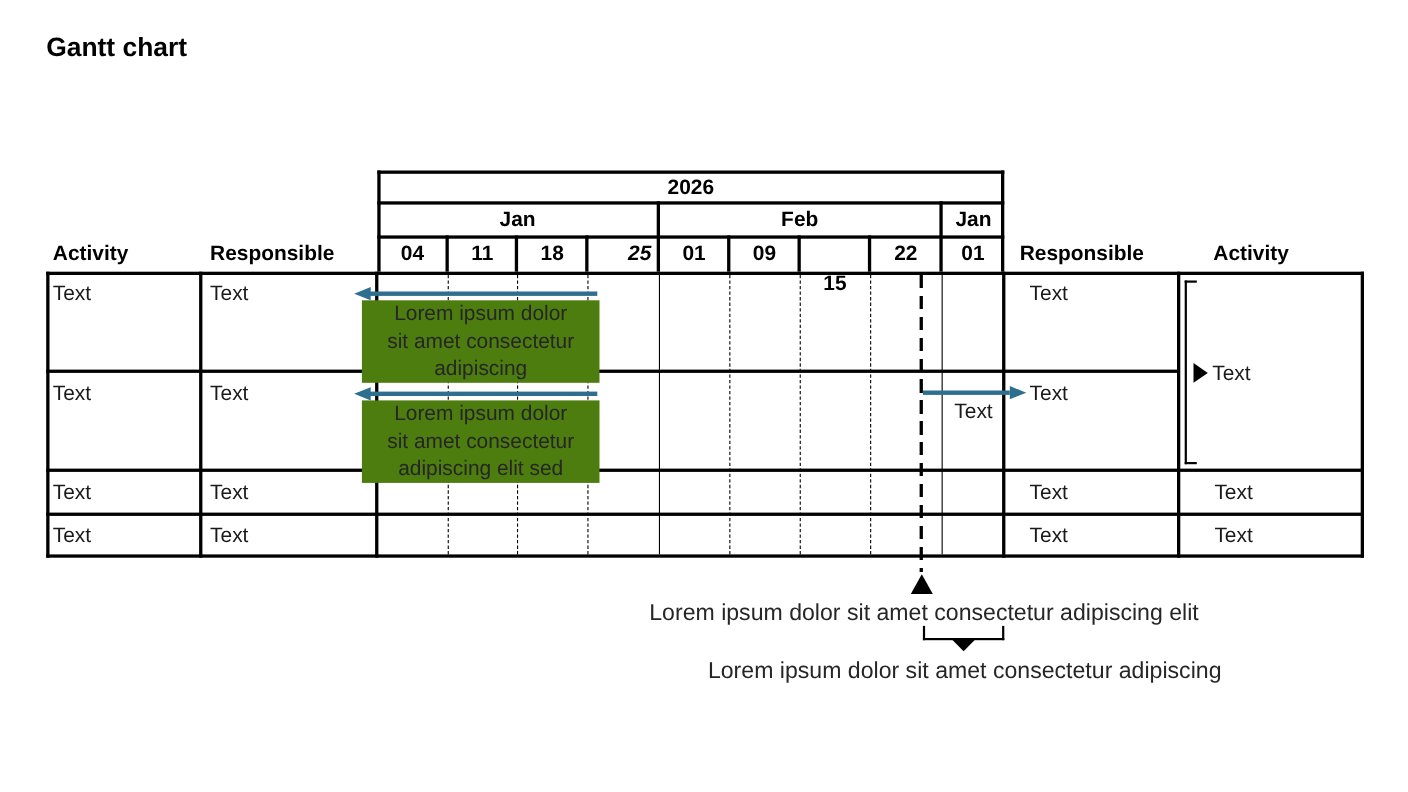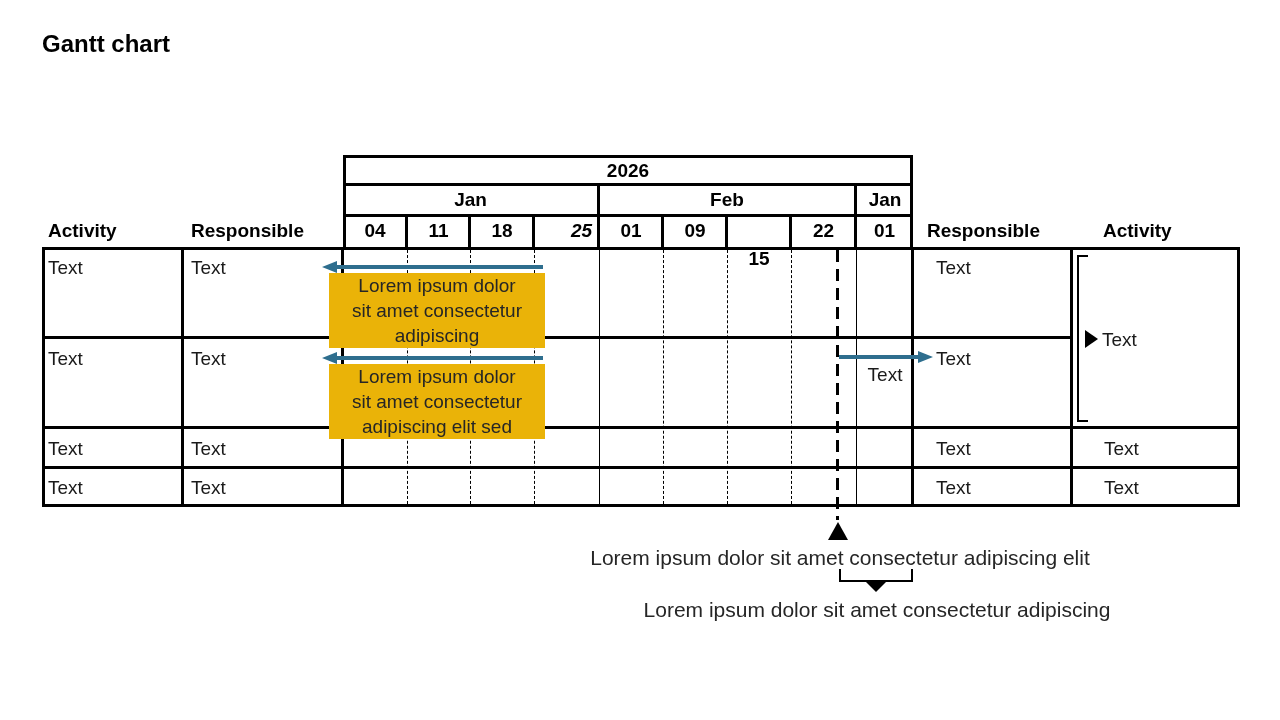--- a/index.html
+++ b/index.html
@@ -8,21 +8,21 @@
   .abs{position:absolute;}
   .ln{position:absolute;background:#000;}
   .title{font-size:24px;font-weight:bold;color:#000;}
   .cellText{font-size:19px;line-height:21px;white-space:nowrap;}
   .hdrLbl{font-size:19px;line-height:26px;font-weight:bold;color:#000;white-space:nowrap;}
   .ctr{text-align:center;}
   .hcell{position:absolute;font-size:19px;font-weight:bold;color:#000;text-align:center;}
   .dash-v{position:absolute;width:0;border-left:1px dashed #000;}
   .thin-v{position:absolute;width:1px;background:#000;}
   .today{position:absolute;width:3px;background:repeating-linear-gradient(to bottom,#000 0 12px,transparent 12px 19px);}
-  .loremBox{position:absolute;width:216px;background:#eab308;text-align:center;font-size:19px;
+  .loremBox{position:absolute;width:216px;background:#4d7c0f;text-align:center;font-size:19px;
             line-height:25px;white-space:pre-line;color:#262626;z-index:3;}
   .shaft{position:absolute;height:4px;z-index:5;}
   .head-l{position:absolute;width:0;height:0;border-top:6px solid transparent;border-bottom:6px solid transparent;z-index:5;}
   .head-r{position:absolute;width:0;height:0;border-top:6px solid transparent;border-bottom:6px solid transparent;z-index:5;}
   .tri-up{position:absolute;width:0;height:0;border-left:10px solid transparent;border-right:10px solid transparent;border-bottom:18px solid #000;}
   .tri-down{position:absolute;width:0;height:0;border-left:11px solid transparent;border-right:11px solid transparent;border-top:11px solid #000;}
   .tri-right{position:absolute;width:0;height:0;border-top:9px solid transparent;border-bottom:9px solid transparent;border-left:13px solid #000;}
   .ubracket{position:absolute;border-left:2px solid #000;border-right:2px solid #000;border-bottom:2px solid #000;}
   .lbracket{position:absolute;border-left:2px solid #000;border-top:2px solid #000;border-bottom:2px solid #000;}
   .note{position:absolute;transform:translateX(-50%);white-space:nowrap;font-size:21px;color:#262626;}

